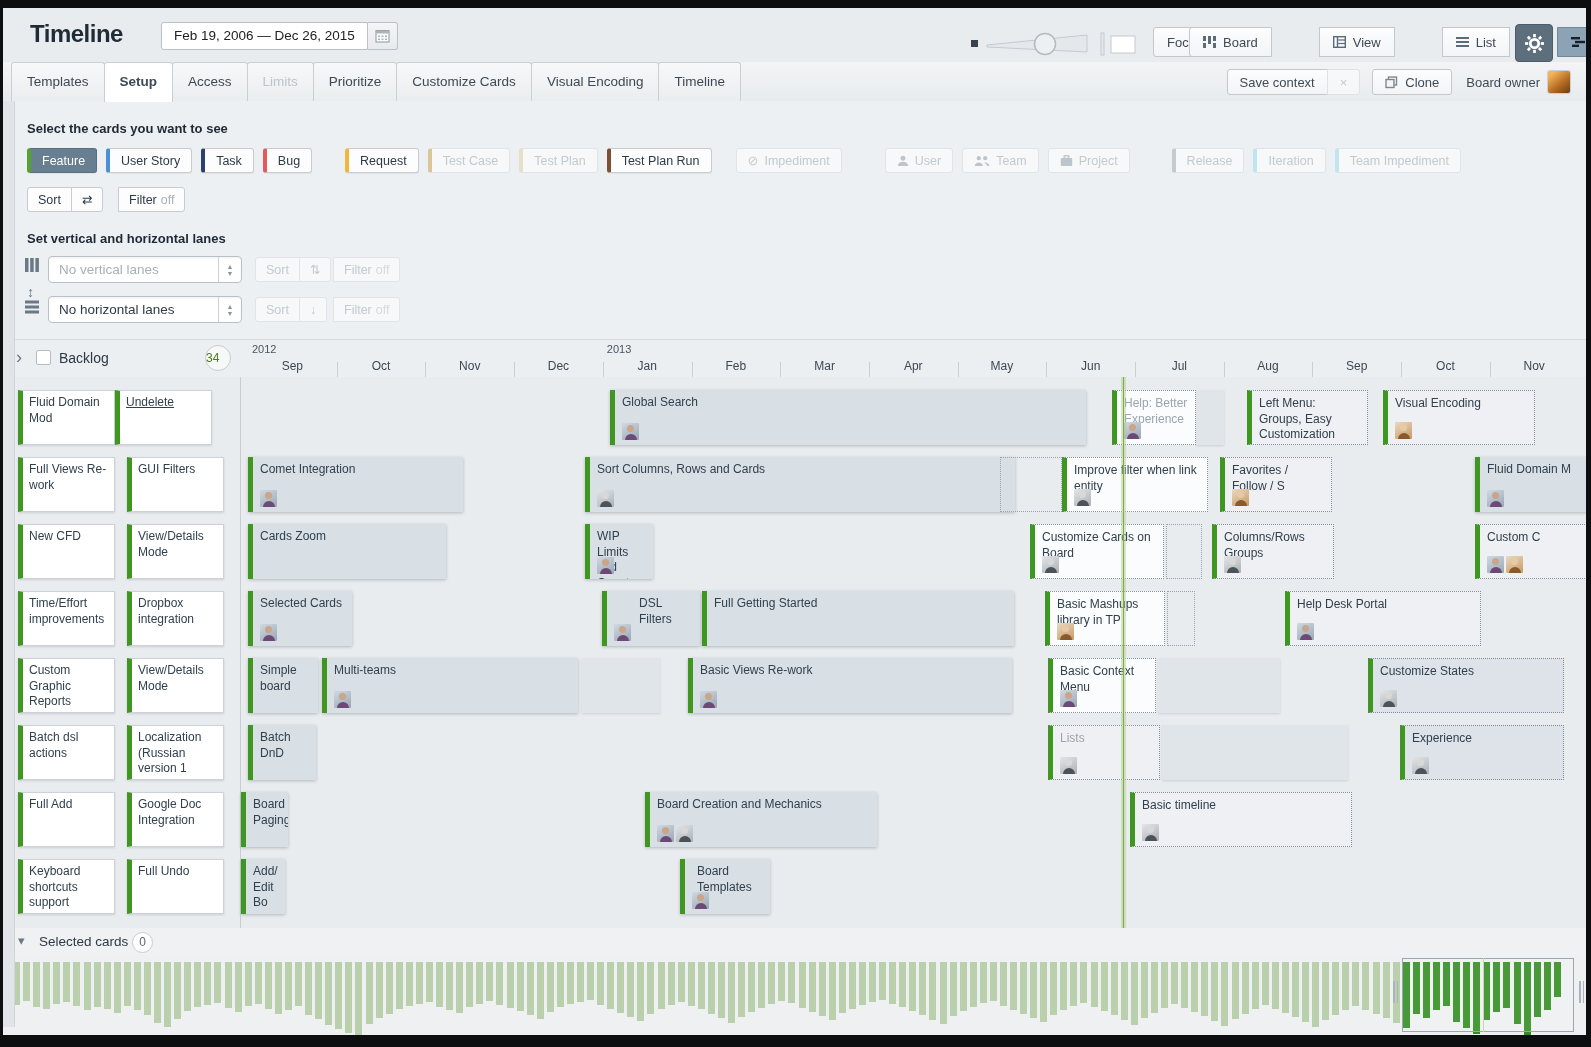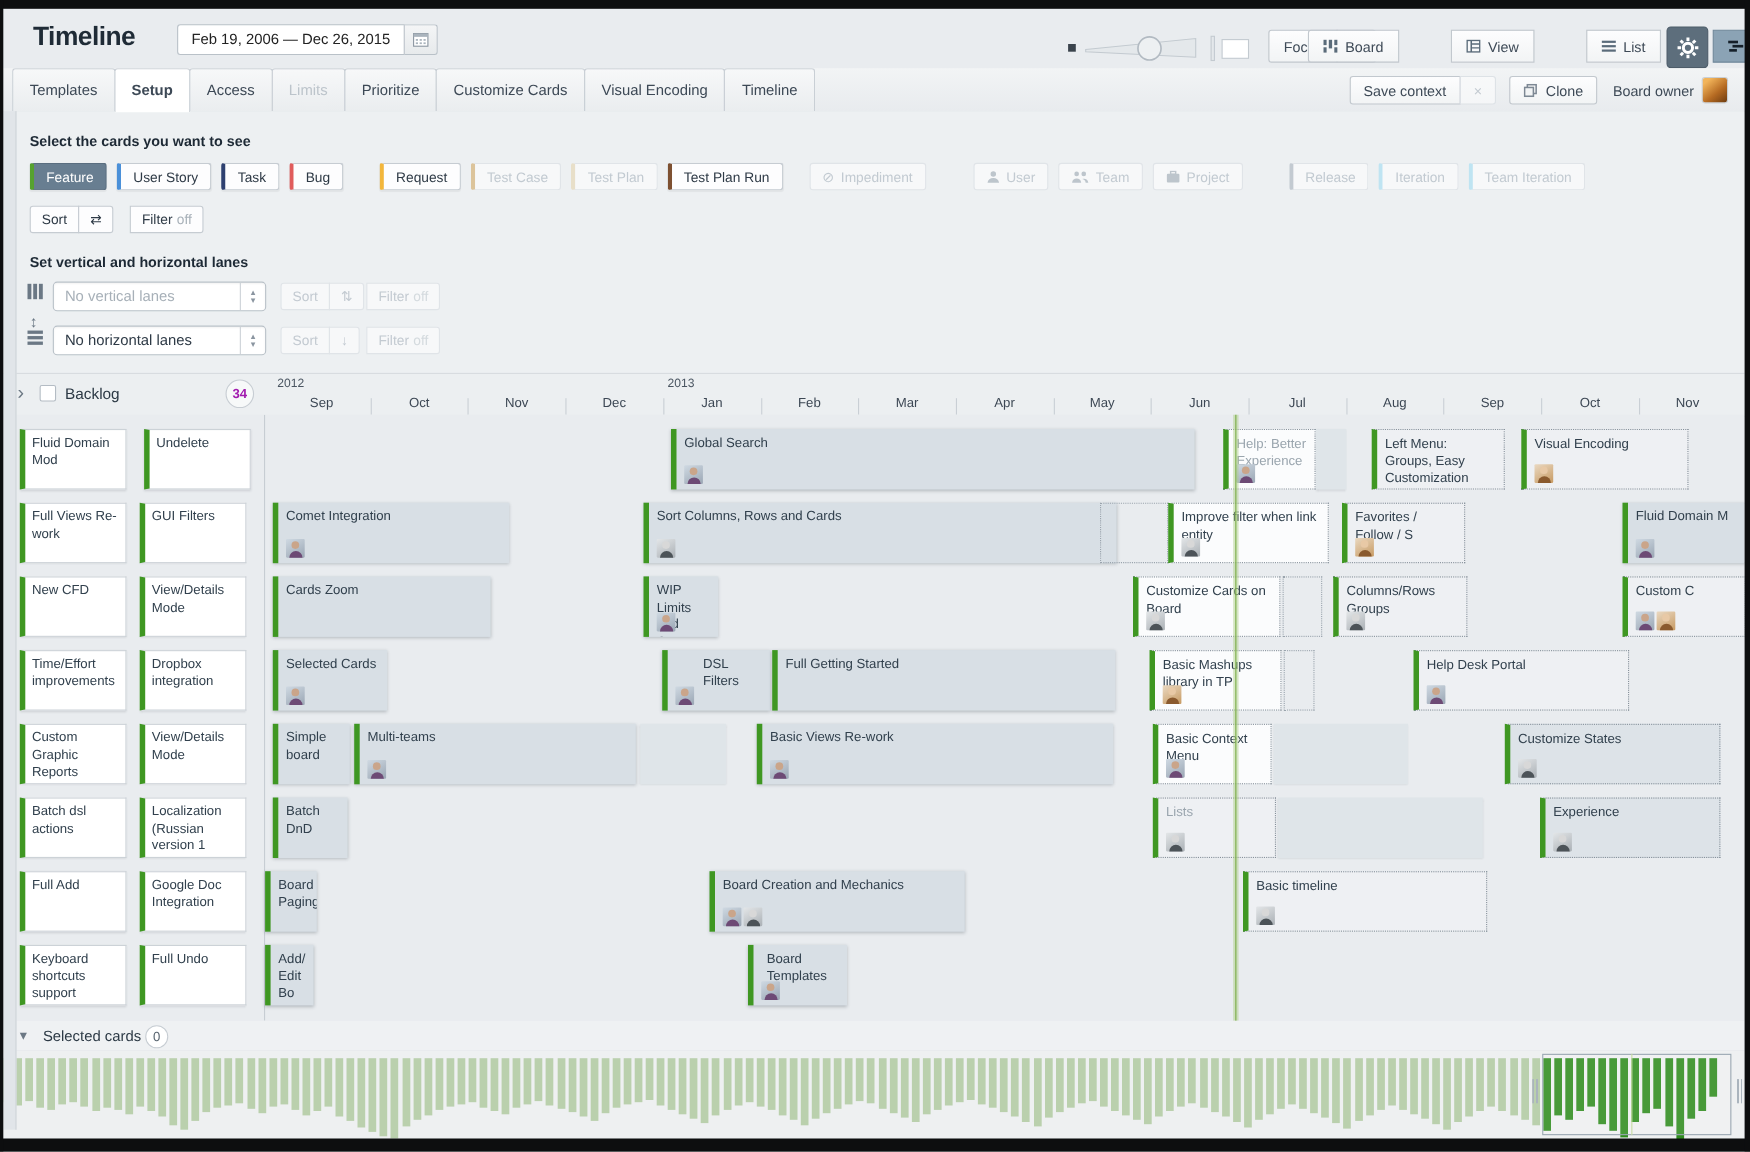--- a/index.html
+++ b/index.html
@@ -61,21 +61,21 @@
   .lane-select{position:absolute;box-sizing:border-box;width:194px;height:27px;background:#fff;border:1px solid #b9c1c8;border-radius:4px;display:flex;align-items:center;font-size:13.5px;box-shadow:inset 0 1px 2px rgba(0,0,0,.06);}
   .lane-select .val{flex:1;padding:0 10px;white-space:nowrap;overflow:hidden;}
   .lane-select.gray .val{color:#a7b0b8;}
   .lane-select .spin{width:22px;align-self:stretch;border-left:1px solid #ccd2d7;display:flex;flex-direction:column;align-items:center;justify-content:center;color:#8a95a0;font-size:7px;line-height:7px;}
 
   
   .tl-header{position:absolute;top:339px;left:3px;right:5px;height:38px;background:#eceff1;border-top:1px solid #d8dce0;border-bottom:1px solid #ccd2d7;}
   .backlog-chevron{position:absolute;left:13px;top:7px;font-size:18px;color:#6c7884;}
   .checkbox{position:absolute;box-sizing:border-box;width:15px;height:15px;background:#fff;border:1px solid #b4bcc4;border-radius:2px;}
   .backlog-label{position:absolute;left:56px;top:10px;font-size:14px;color:#2c3945;}
-  .count-badge{position:absolute;left:202px;top:5px;width:24px;height:24px;border:1px solid #c7cdd3;border-radius:50%;background:rgba(255,255,255,.6);color:#a21caf;font-size:12px;line-height:24px;text-align:center;font-weight:bold;}
+  .count-badge{position:absolute;left:202px;top:5px;width:24px;height:24px;border:1px solid #c7cdd3;border-radius:50%;background:rgba(255,255,255,.6);color:#4d7c0f;font-size:12px;line-height:24px;text-align:left;}
   .year-label{position:absolute;top:3px;font-size:11px;color:#4a5561;}
   .month-label{position:absolute;top:19px;font-size:12px;color:#3c4754;transform:translateX(-50%);}
   .tick{position:absolute;top:22px;width:1px;height:15px;background:#c9cfd5;}
 
   
   .canvas{position:absolute;top:377px;left:3px;right:5px;height:551px;background:#e9ecef;overflow:hidden;}
   .backlog-divider{position:absolute;left:237px;top:0;bottom:0;width:1px;background:#c7cdd3;}
   .bcard{position:absolute;box-sizing:border-box;width:97px;height:55px;background:#fff;border:1px solid #ccd2d7;border-left:5px solid #3f9722;padding:4px 6px;font-size:12px;line-height:1.3;color:#31404d;overflow:hidden;box-shadow:0 1px 2px rgba(40,50,60,.15);}
   .tcard{position:absolute;box-sizing:border-box;height:55px;padding:5px 7px;font-size:12px;line-height:1.3;color:#31404d;overflow:hidden;}
   .tcard.solid{background:#d8dfe5;border-left:5px solid #3f9722;box-shadow:0 1px 3px rgba(40,50,60,.28);}
@@ -306,21 +306,21 @@
           </span>
           <span>Project</span>
         </div>
         <div class="type-btn striped disabled" style="margin-left: 33px; border-left-color: rgb(195, 202, 209);">
           <span>Release</span>
         </div>
         <div class="type-btn striped disabled" style="border-left-color: rgb(191, 228, 242);">
           <span>Iteration</span>
         </div>
         <div class="type-btn striped disabled" style="border-left-color: rgb(191, 228, 242);">
-          <span>Team Iteration</span>
+          <span>Team Impediment</span>
         </div>
       </div>
     <div class="mini-grp" style="left:24px;top:86px;">
       <div class="seg">Sort</div>
       <div class="seg">⇄</div>
     </div>
     <div class="mini-grp" style="left:115px;top:86px;">
       <div class="seg">
           <span>Filter</span>
           <span class="off-word">off</span>
@@ -415,21 +415,21 @@
         <div class="month-label" style="left: 1531.15px;">Nov</div>
         <div class="tick" style="left: 1486.8px;"></div>
         <div class="year-label" style="left: 249px;">2012</div>
         <div class="year-label" style="left: 603.8px;">2013</div>
       </div>
   </div>
 
   <div class="canvas" id="canvas">
     <div class="backlog-divider"></div>
   <div class="bcard" style="left: 15px; top: 13px;">Fluid Domain Mod</div>
-      <div class="bcard" style="left: 128px; top: 13px;">Undelete</div>
+      <div class="bcard" style="left: 112px; top: 13px; text-decoration: underline;">Undelete</div>
       <div class="bcard" style="left: 15px; top: 80px;">Full Views Re-work</div>
       <div class="bcard" style="left: 124px; top: 80px;">GUI Filters</div>
       <div class="bcard" style="left: 15px; top: 147px;">New CFD</div>
       <div class="bcard" style="left: 124px; top: 147px;">View/Details Mode</div>
       <div class="bcard" style="left: 15px; top: 214px;">Time/Effort improvements</div>
       <div class="bcard" style="left: 124px; top: 214px;">Dropbox integration</div>
       <div class="bcard" style="left: 15px; top: 281px;">Custom Graphic Reports</div>
       <div class="bcard" style="left: 124px; top: 281px;">View/Details Mode</div>
       <div class="bcard" style="left: 15px; top: 348px;">Batch dsl actions</div>
       <div class="bcard" style="left: 124px; top: 348px;">Localization (Russian version 1</div>

